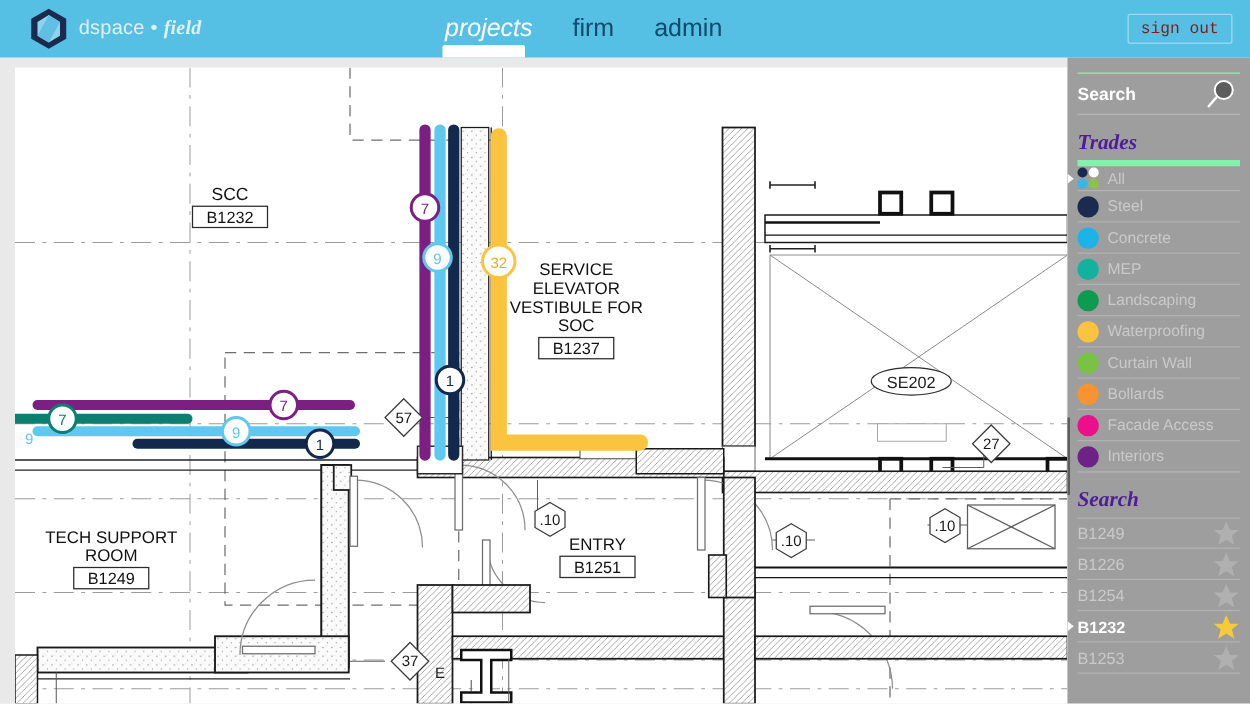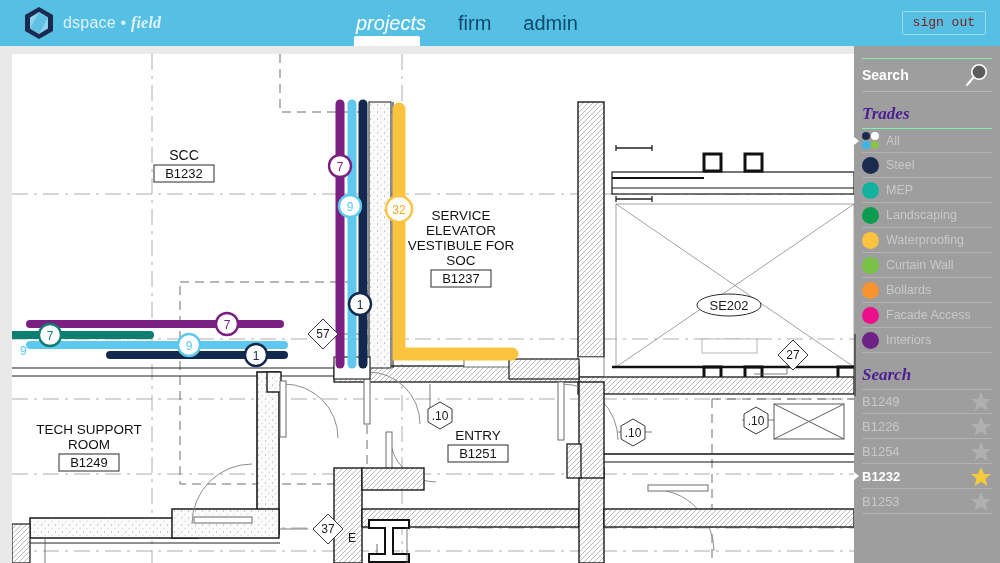--- a/index.html
+++ b/index.html
@@ -69,21 +69,21 @@
 
   .sec-title {
     font-family:"Liberation Serif", serif; font-style:italic; font-weight:bold;
     color:#4c1d95; font-size:17px; margin:12px 8px 4px 8px;
   }
   .list { margin:0 8px; }
   .row {
     position:relative; display:flex; align-items:center; height:25px;
     border-bottom:1px solid #b2b2b2; cursor:pointer;
   }
-  .row:first-child { border-top:1px solid #86efac; }
+  .row:first-child { border-top:5px solid #86efac; }
   .dot { width:17px; height:17px; border-radius:50%; flex:0 0 17px; margin-right:7px; }
   .row-label { font-size:12.5px; color:#c9c9c9; white-space:nowrap; }
   .caret {
     position:absolute; left:-8px; top:50%; transform:translateY(-50%);
     width:0; height:0; border-left:5px solid #ffffff;
     border-top:4px solid transparent; border-bottom:4px solid transparent;
   }
   
   .quad { position:relative; width:17px; height:17px; flex:0 0 17px; margin-right:7px; }
   .quad i { position:absolute; width:8px; height:8px; border-radius:50%; display:block; }
@@ -471,20 +471,24 @@
           <i style="background:#36b7e8"></i>
             <i style="background:#8bc34a"></i>
         </span>
         <span class="row-label">All</span>
       </div>
       <div class="row">
         <span class="dot" style="background:#1b2a4f"></span>
         <span class="row-label">Steel</span>
       </div>
       <div class="row">
+        <span class="dot" style="background:#1bb3e8"></span>
+        <span class="row-label">Concrete</span>
+      </div>
+      <div class="row">
         <span class="dot" style="background:#13b2a0"></span>
         <span class="row-label">MEP</span>
       </div>
       <div class="row">
         <span class="dot" style="background:#0d9c4f"></span>
         <span class="row-label">Landscaping</span>
       </div>
       <div class="row">
         <span class="dot" style="background:#fcc33e"></span>
         <span class="row-label">Waterproofing</span>

